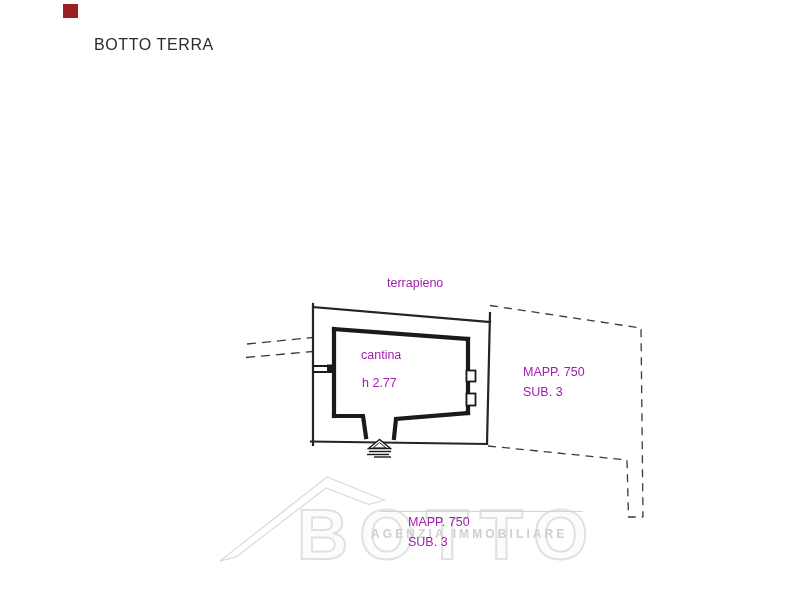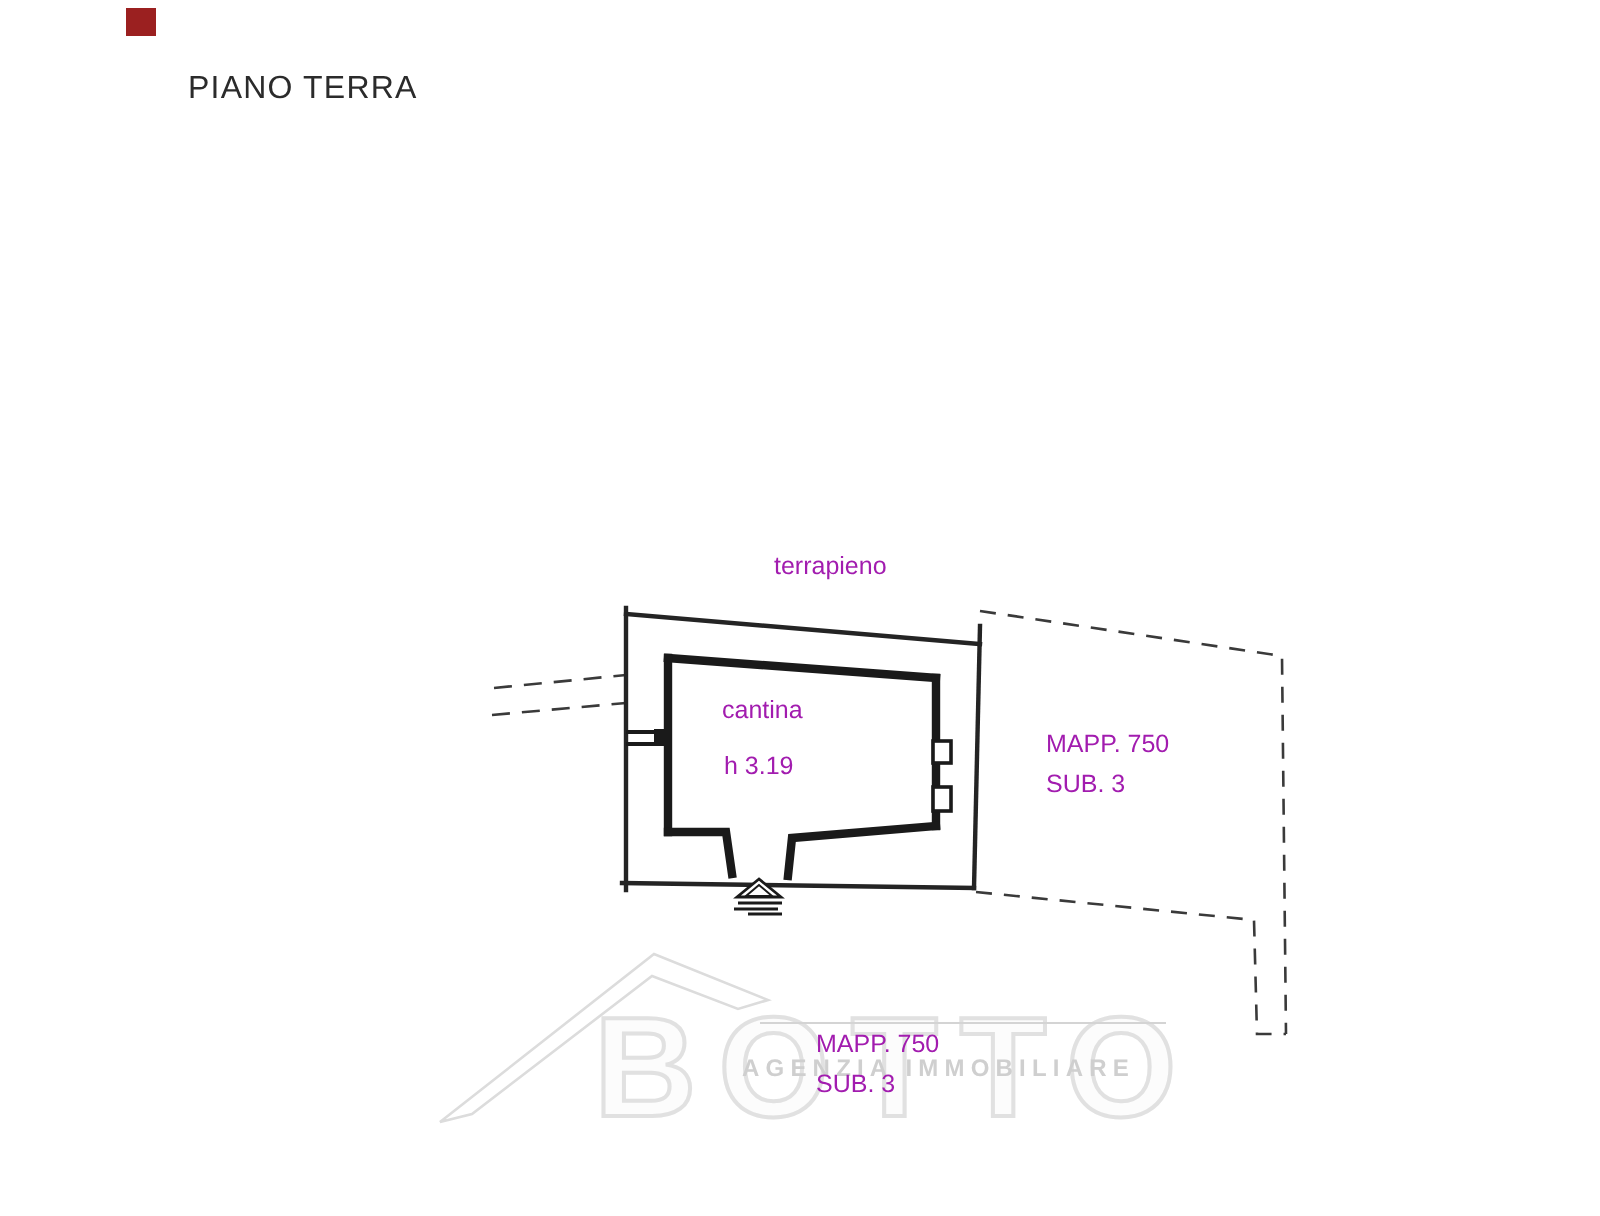--- a/index.html
+++ b/index.html
@@ -29,21 +29,21 @@
     left:297px;top:499px;font-size:71px;font-weight:bold;line-height:1;
     letter-spacing:11px;color:#fcfcfc;
     -webkit-text-stroke:2px #e1e1e1;
   }
 </style>
 </head>
 <body>
 
 <div class="abs marker"></div>
 
-<div class="abs title">PIANO TERRA</div>
+<div class="abs title">BOTTO TERRA</div>
 
 <div class="abs wm-brand">BOTTO</div>
 <div class="abs wm-agency">AGENZIA IMMOBILIARE</div>
 <div class="abs wm-underline"></div>
 
 <svg class="plan" width="800" height="608" viewBox="0 0 800 608">
 
   <path d="M220,561 L327,477 L384,500 L369,504.5 L326,488 L236,557 Z" fill="none" stroke="#dcdcdc" stroke-width="1.3"></path>
 
   <g stroke="#3a3a3a" stroke-width="1.3" stroke-dasharray="9,6" fill="none">
@@ -85,17 +85,17 @@
     <path d="M379.5,439.5 L368.5,448.5 L390.5,448.5 Z" fill="#ffffff"></path>
     <path d="M379.5,442.5 L373,448 L386,448 Z" stroke-width="1"></path>
     <path d="M369,451.5 L391,451.5"></path>
     <path d="M367,454.5 L389,454.5"></path>
     <path d="M374,457 L391,457"></path>
   </g>
 </svg>
 
 <div class="abs lbl terrapieno">terrapieno</div>
 <div class="abs lbl cantina">cantina</div>
-<div class="abs lbl room-h">h 3.19</div>
+<div class="abs lbl room-h">h 2.77</div>
 <div class="abs lbl mapp-r1">MAPP. 750</div>
 <div class="abs lbl mapp-r2">SUB. 3</div>
 <div class="abs lbl mapp-b1">MAPP. 750</div>
 <div class="abs lbl mapp-b2">SUB. 3</div>
 
 </body></html>

